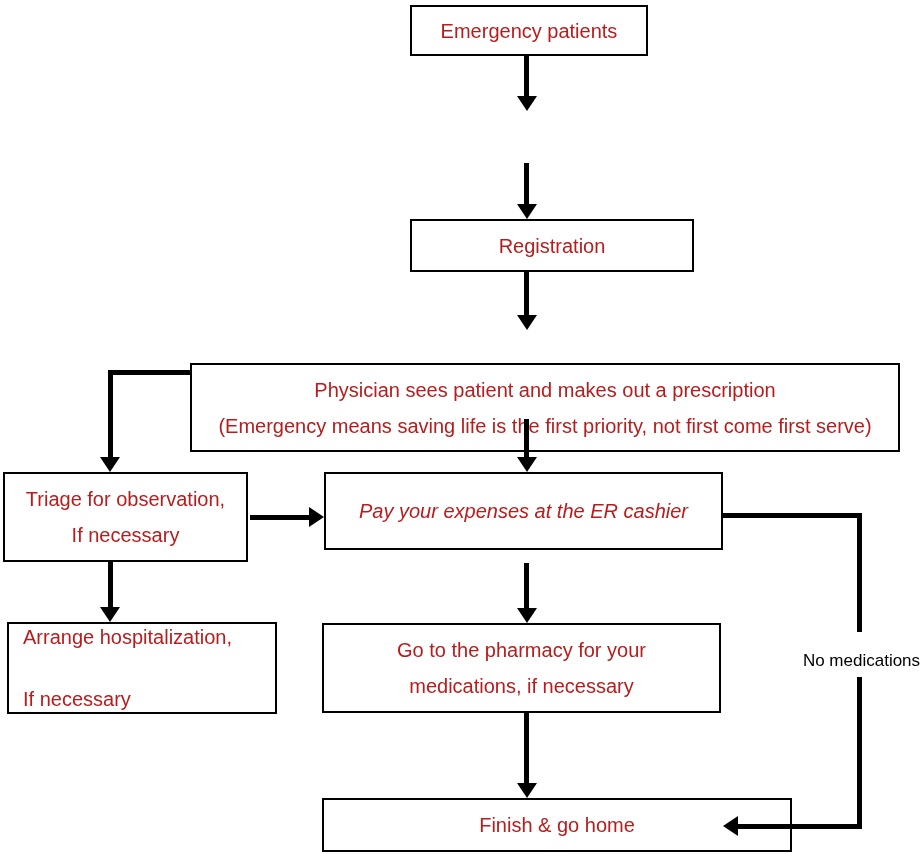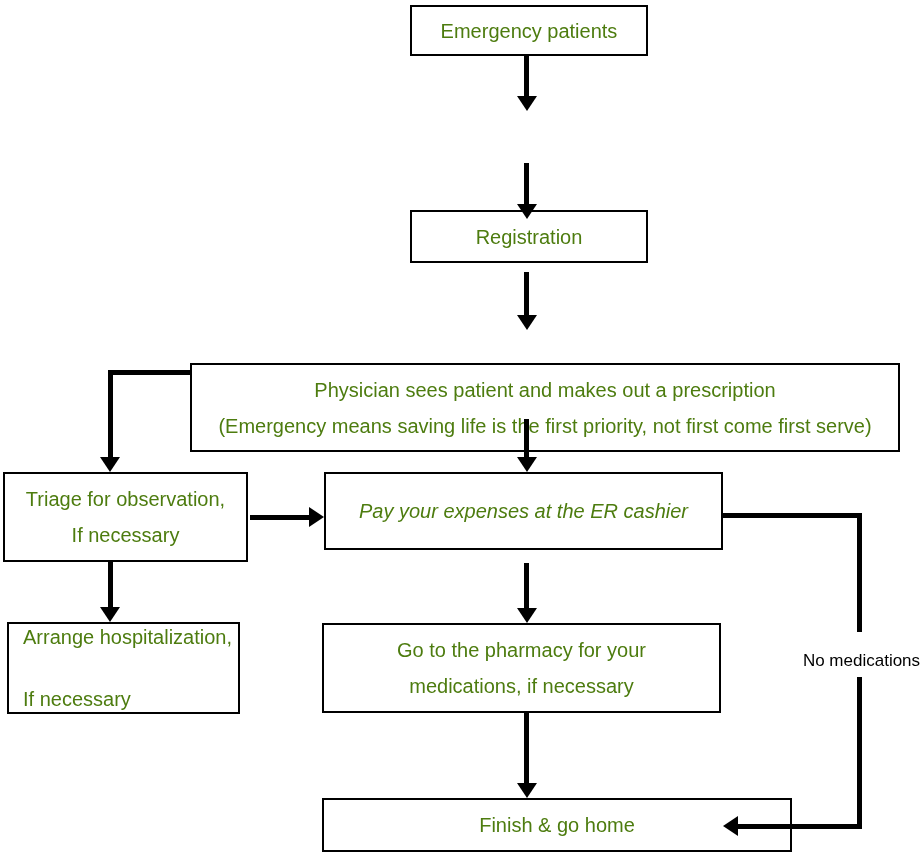--- a/index.html
+++ b/index.html
@@ -17,33 +17,33 @@
     box-sizing: border-box;
     background: #ffffff;
     border: 2px solid #000000;
     display: flex;
     flex-direction: column;
     align-items: center;
     justify-content: center;
     text-align: center;
     font-size: 20px;
     line-height: 36px;
-    color: #4d7c0f;
+    color: #b91c1c;
   }
   .node .line { white-space: nowrap; }
   .node.left-align { align-items: flex-start; text-align: left; padding-left: 14px; }
 
   
   #node-emergency    { left: 410px; top: 5px;   width: 238px; height: 51px; }
   #node-triage       { left: 410px; top: 111px; width: 238px; height: 52px; }
-  #node-registration { left: 410px; top: 210px; width: 238px; height: 53px; justify-content: center; }
+  #node-registration { left: 410px; top: 219px; width: 284px; height: 53px; justify-content: center; }
   #node-physician    { left: 190px; top: 330px; width: 710px; height: 89px; margin-top: 33px; }
   #node-sustain      { left: 3px;   top: 472px; width: 245px; height: 90px; }
   #node-pay          { left: 324px; top: 472px; width: 399px; height: 78px; font-style: italic; }
-  #node-arrange      { left: 7px;   top: 622px; width: 233px; height: 92px; gap: 26px; }
+  #node-arrange      { left: 7px;   top: 622px; width: 270px; height: 92px; gap: 26px; }
   #node-pharmacy     { left: 322px; top: 623px; width: 399px; height: 90px; }
   #node-finish       { left: 322px; top: 798px; width: 470px; height: 54px; }
 
   
   .vline, .hline { position: absolute; background: #000000; }
   .head-down {
     position: absolute; width: 0; height: 0;
     border-left: 10px solid transparent; border-right: 10px solid transparent;
     border-top: 15px solid #000000;
   }

